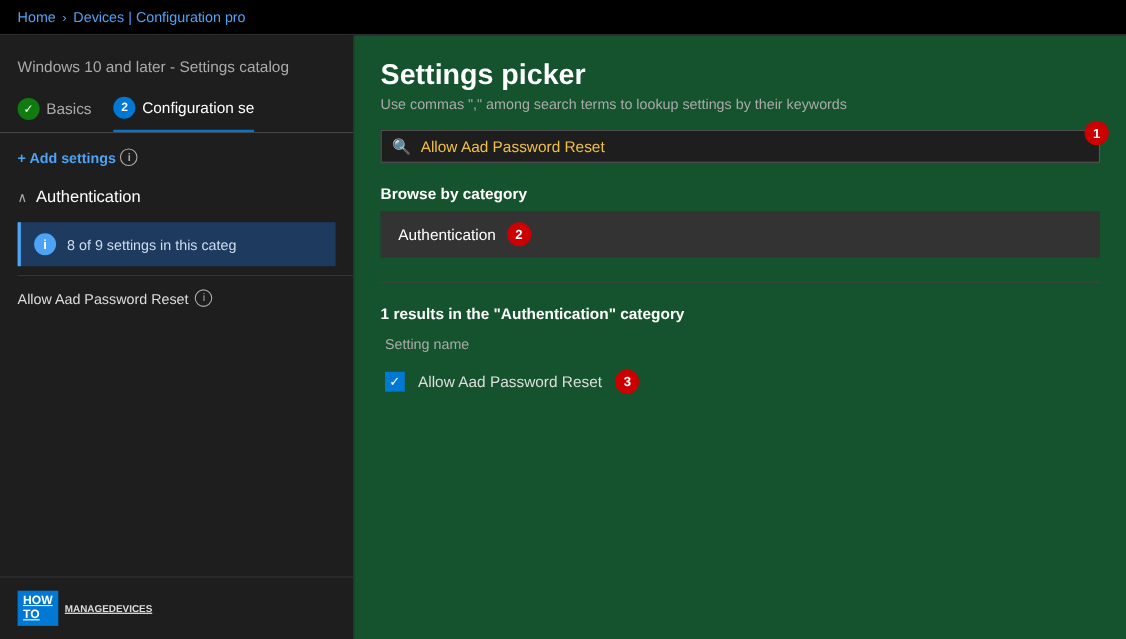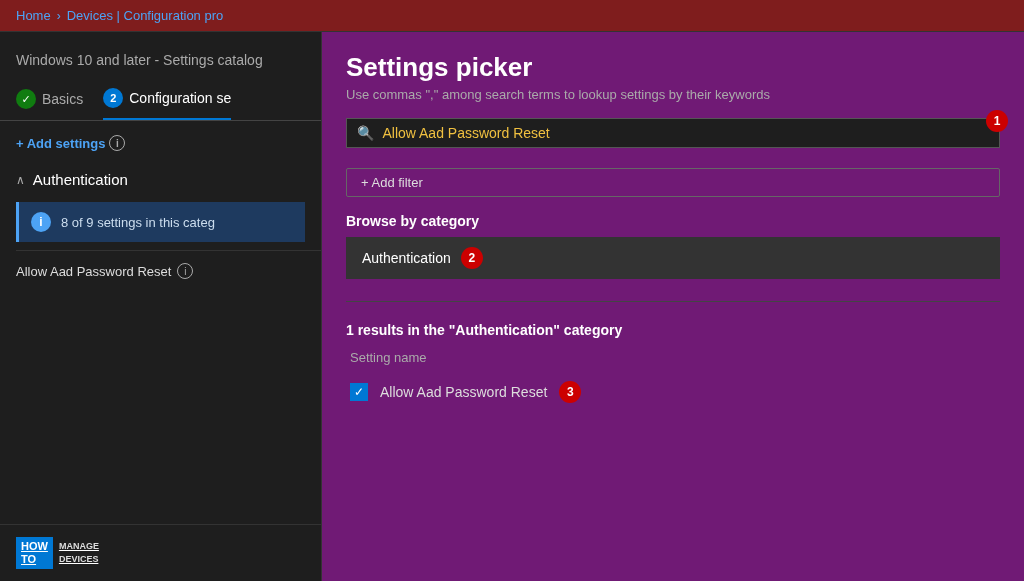--- a/index.html
+++ b/index.html
@@ -9,21 +9,21 @@
       color: #fff;
       width: 1024px;
       height: 581px;
       overflow: hidden;
       display: flex;
       flex-direction: column;
     }
 
     
     .top-bar {
-      background: #7f1d1d;
+      background: #000000;
       padding: 8px 16px;
       display: flex;
       align-items: center;
       gap: 6px;
       font-size: 13px;
       border-bottom: 1px solid #333;
     }
     .top-bar a {
       color: #4da3f5;
       text-decoration: none;
@@ -234,31 +234,31 @@
       background: #0078d4;
       color: #fff;
       font-size: 11px;
       font-weight: bold;
       padding: 3px 5px;
       line-height: 1.2;
     }
 
     .logo-manage {
       display: flex;
-      flex-direction: column;
+      flex-direction: row;
       font-size: 9px;
       font-weight: bold;
       color: #ddd;
       line-height: 1.4;
     }
 
     
     .right-panel {
       flex: 1;
-      background: #701a75;
+      background: #14532d;
       display: flex;
       flex-direction: column;
       padding: 20px 24px;
       overflow-y: auto;
     }
 
     .settings-picker-title {
       font-size: 26px;
       font-weight: 600;
       color: #fff;
@@ -491,21 +491,20 @@
     <div class="settings-picker-subtitle">Use commas "," among search terms to lookup settings by their keywords</div>
 
     <div class="search-bar-wrapper">
       <div class="search-bar">
         <span class="search-icon">🔍</span>
         <span class="search-input-text">Allow Aad Password Reset</span>
       </div>
       <div class="badge-red">1</div>
     </div>
 
-    <button class="add-filter-btn">+ Add filter</button>
 
     <div class="browse-category-label">Browse by category</div>
 
     <div class="category-item">
       <span>Authentication</span>
       <div class="category-badge">2</div>
     </div>
 
     <hr class="divider">
 

